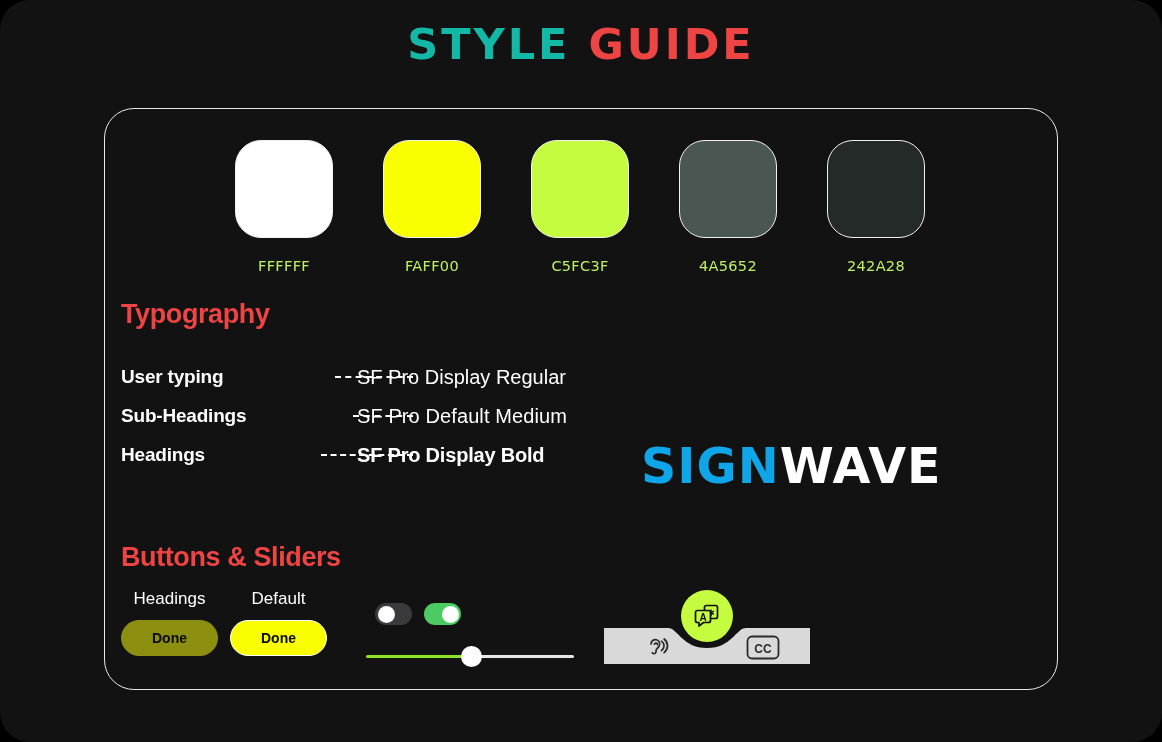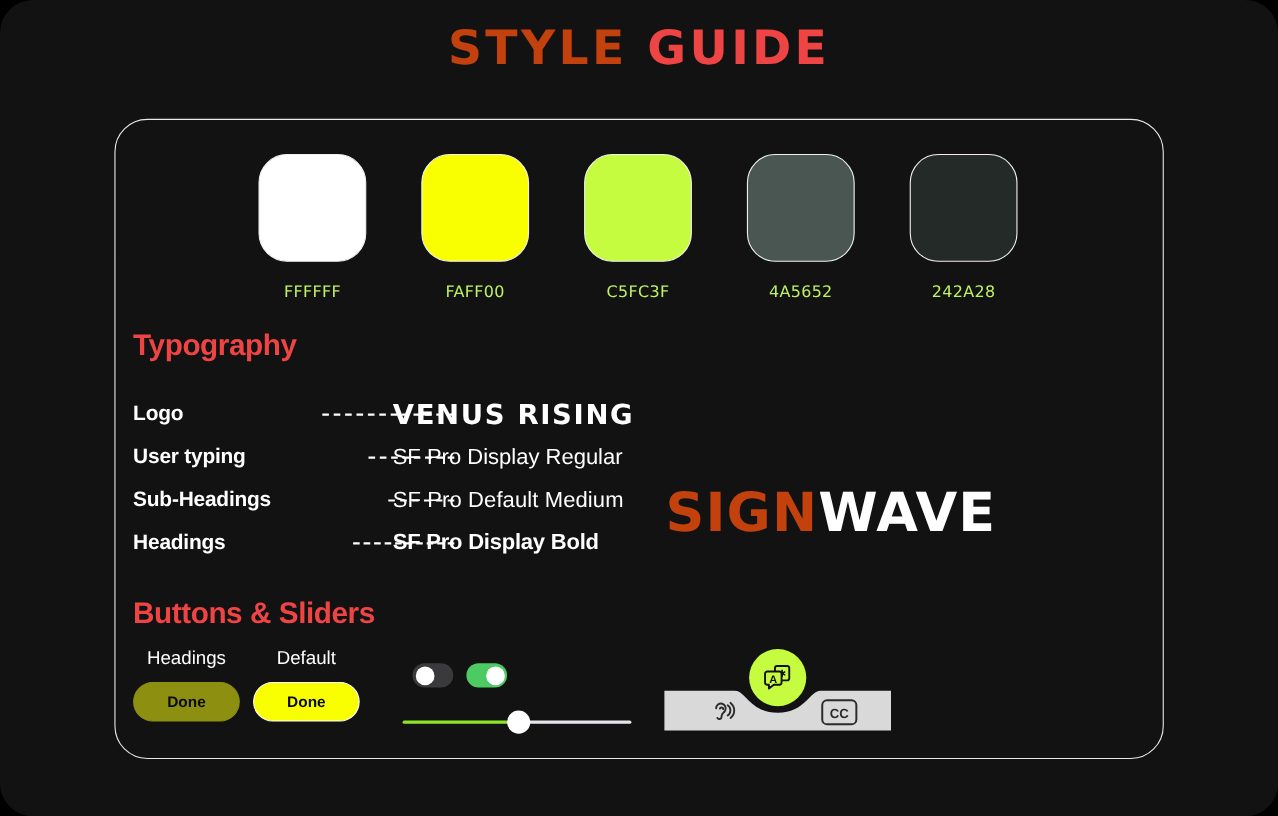--- a/index.html
+++ b/index.html
@@ -28,21 +28,21 @@
     width: 1162px;
     text-align: center;
     font-size: 43px;
     font-weight: 700;
     letter-spacing: 3px;
     line-height: 52px;
     white-space: nowrap;
     font-family: "DejaVu Sans", sans-serif;
     font-stretch: expanded;
   }
-  #title .lime { color: #c2410c; }
+  #title .lime { color: #14b8a6; }
   #title .white { color: #ef4444; }
 
   
   #card {
     position: absolute;
     left: 104px; top: 108px;
     width: 954px; height: 582px;
     border: 1.5px solid #e8e8e8;
     border-radius: 30px;
   }
@@ -139,21 +139,21 @@
     position: absolute;
     left: 500px; top: 333px;
     font-size: 49px;
     font-weight: 700;
     letter-spacing: 1px;
     line-height: 1;
     white-space: nowrap;
     font-family: "DejaVu Sans", sans-serif;
     font-stretch: expanded;
   }
-  #wordmark .lime { color: #c2410c; }
+  #wordmark .lime { color: #0ea5e9; margin-left: 36px; }
   #wordmark .white { color: #FFFFFF; }
 
   
   #buttons { position: absolute; left: 16px; top: 480px; }
   .btn-group {
     position: absolute;
     top: 0;
     text-align: center;
   }
   .btn-caption {
@@ -281,25 +281,20 @@
         <div class="swatch-box" style="background:#242A28;"></div>
         <div class="swatch-label">242A28</div>
       </div>
 
     </div>
 
     <div class="section-heading" id="typo-heading">Typography</div>
 
     <div id="typo-rows">
 
-      <div class="typo-row">
-        <span class="typo-label">Logo</span>
-        <span class="typo-dash" style="width:120px;"></span>
-        <span class="typo-sample s-logo">VENUS RISING</span>
-      </div>
 
       <div class="typo-row">
         <span class="typo-label">User typing</span>
         <span class="typo-dash" style="width:78px;"></span>
         <span class="typo-sample s-regular">SF Pro Display Regular</span>
       </div>
 
       <div class="typo-row">
         <span class="typo-label">Sub-Headings</span>
         <span class="typo-dash" style="width:60px;"></span>

